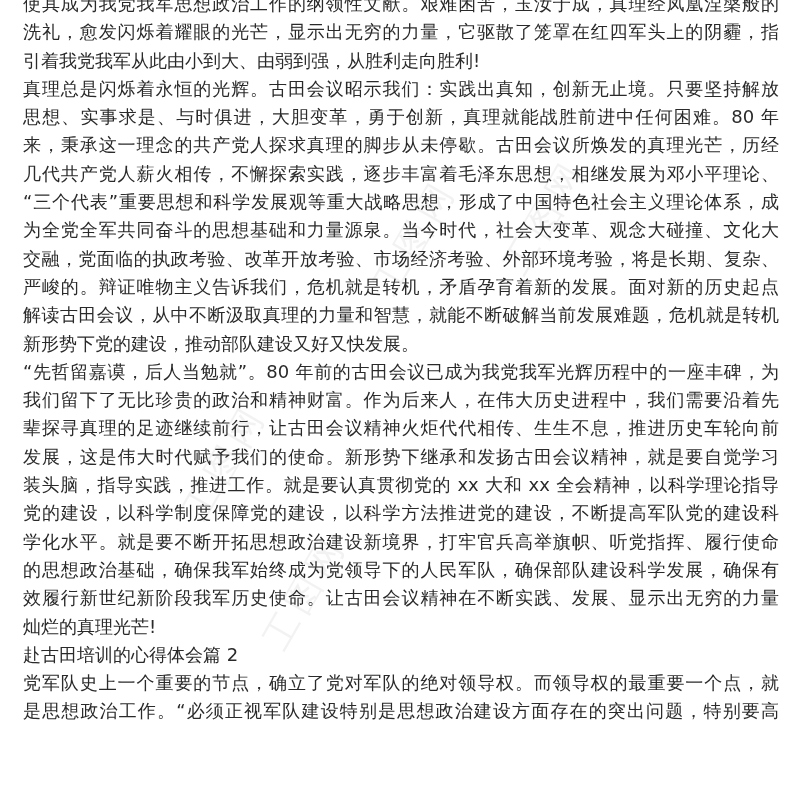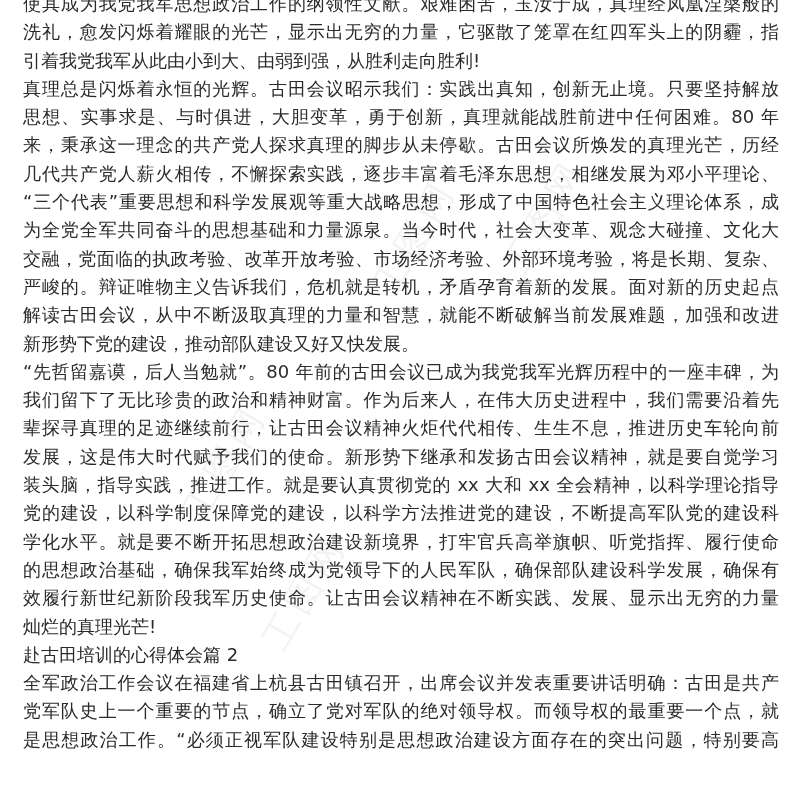--- a/index.html
+++ b/index.html
@@ -73,31 +73,30 @@
       <div class="line">洗礼，愈发闪烁着耀眼的光芒，显示出无穷的力量，它驱散了笼罩在红四军头上的阴霾，指</div>
       <div class="line para-end">引着我党我军从此由小到大、由弱到强，从胜利走向胜利!</div>
       <div class="line">真理总是闪烁着永恒的光辉。古田会议昭示我们：实践出真知，创新无止境。只要坚持解放</div>
       <div class="line">思想、实事求是、与时俱进，大胆变革，勇于创新，真理就能战胜前进中任何困难。80 年</div>
       <div class="line">来，秉承这一理念的共产党人探求真理的脚步从未停歇。古田会议所焕发的真理光芒，历经</div>
       <div class="line">几代共产党人薪火相传，不懈探索实践，逐步丰富着毛泽东思想，相继发展为邓小平理论、</div>
       <div class="line">“三个代表”重要思想和科学发展观等重大战略思想，形成了中国特色社会主义理论体系，成</div>
       <div class="line">为全党全军共同奋斗的思想基础和力量源泉。当今时代，社会大变革、观念大碰撞、文化大</div>
       <div class="line">交融，党面临的执政考验、改革开放考验、市场经济考验、外部环境考验，将是长期、复杂、</div>
       <div class="line">严峻的。辩证唯物主义告诉我们，危机就是转机，矛盾孕育着新的发展。面对新的历史起点</div>
-      <div class="line">解读古田会议，从中不断汲取真理的力量和智慧，就能不断破解当前发展难题，加强和改进</div>
+      <div class="line">解读古田会议，从中不断汲取真理的力量和智慧，就能不断破解当前发展难题，危机就是转机</div>
       <div class="line para-end">新形势下党的建设，推动部队建设又好又快发展。</div>
       <div class="line">“先哲留嘉谟，后人当勉就”。80 年前的古田会议已成为我党我军光辉历程中的一座丰碑，为</div>
       <div class="line">我们留下了无比珍贵的政治和精神财富。作为后来人，在伟大历史进程中，我们需要沿着先</div>
       <div class="line">辈探寻真理的足迹继续前行，让古田会议精神火炬代代相传、生生不息，推进历史车轮向前</div>
       <div class="line">发展，这是伟大时代赋予我们的使命。新形势下继承和发扬古田会议精神，就是要自觉学习</div>
       <div class="line">装头脑，指导实践，推进工作。就是要认真贯彻党的 xx 大和 xx 全会精神，以科学理论指导</div>
       <div class="line">党的建设，以科学制度保障党的建设，以科学方法推进党的建设，不断提高军队党的建设科</div>
       <div class="line">学化水平。就是要不断开拓思想政治建设新境界，打牢官兵高举旗帜、听党指挥、履行使命</div>
       <div class="line">的思想政治基础，确保我军始终成为党领导下的人民军队，确保部队建设科学发展，确保有</div>
       <div class="line">效履行新世纪新阶段我军历史使命。让古田会议精神在不断实践、发展、显示出无穷的力量</div>
       <div class="line para-end">灿烂的真理光芒!</div>
       <div class="line heading">赴古田培训的心得体会篇 2</div>
-      <div class="line">全军政治工作会议在福建省上杭县古田镇召开，出席会议并发表重要讲话明确：古田是共产</div>
       <div class="line">党军队史上一个重要的节点，确立了党对军队的绝对领导权。而领导权的最重要一个点，就</div>
       <div class="line">是思想政治工作。“必须正视军队建设特别是思想政治建设方面存在的突出问题，特别要高</div>
     </div>
 
 </div>
 
 </body></html>

